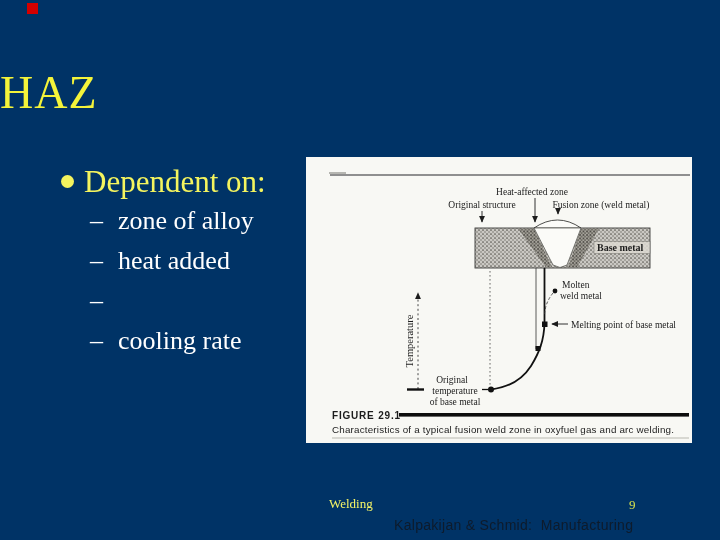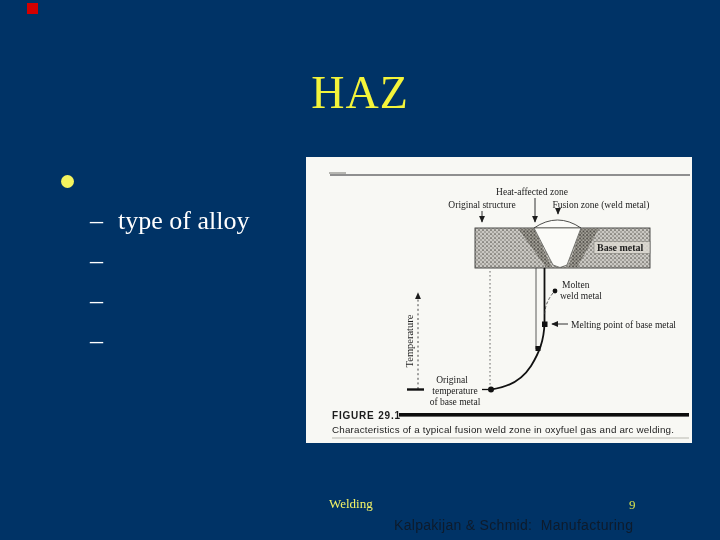--- a/index.html
+++ b/index.html
@@ -1,21 +1,21 @@
 <!DOCTYPE html>
 <html><head>
 <meta charset="utf-8">
 <style>
   html,body{margin:0;padding:0;}
   body{width:720px;height:540px;overflow:hidden;background:#003366;
        font-family:"Liberation Serif",serif;position:relative;}
   .abs{position:absolute;}
   .slide{position:absolute;left:0;top:0;width:720px;height:540px;background:#003366;}
   .red-marker{left:27px;top:3px;width:11px;height:11px;background:#d40000;}
-  .title{left:0;top:66px;width:720px;text-align:center;color:#f4f43a;
+  .title{left:0;top:66px;width:720px;color:#f4f43a;
          font-size:46px;letter-spacing:1px;font-family:"Liberation Serif",serif;}
   .bullet-dot{left:61px;top:175px;width:13px;height:13px;border-radius:50%;background:#f4f45e;}
   .bullet-text{left:84px;top:164px;color:#f4f45e;font-size:31px;}
   .sub{color:#ffffff;font-size:26px;display:flex;}
   .sub .dash{width:28px;color:#ffffff;}
   .figure{left:306px;top:157px;width:386px;height:286px;background:#f8f8f4;}
   svg text{font-family:"Liberation Serif",serif;fill:#1c1c1c;}
   .fig-sans{font-family:"Liberation Sans",sans-serif;}
   .footer-welding{left:329px;top:496px;color:#f5f566;font-size:13px;font-family:Liberation Serif, serif;}
   .footer-credit{left:394px;top:473px;color:#0d1b2c;font-size:14px;line-height:21px;
@@ -25,33 +25,36 @@
 </head>
 <body>
 
 <div class="slide">
 
   <div class="abs red-marker"></div>
 
   <div class="abs title">HAZ</div>
 
   <div class="abs bullet-dot"></div>
+  <div class="abs bullet-text">Dependent on:</div>
 
   <div class="abs sub" style="left:90px;top:206px;">
     <span class="dash">–</span>
-    <span>type of alloy</span>
+    <span>zone of alloy</span>
   </div>
   <div class="abs sub" style="left:90px;top:246px;">
     <span class="dash">–</span>
+    <span>heat added</span>
   </div>
   <div class="abs sub" style="left:90px;top:286px;">
     <span class="dash">–</span>
   </div>
   <div class="abs sub" style="left:90px;top:326px;">
     <span class="dash">–</span>
+    <span>cooling rate</span>
   </div>
 
   <div class="abs figure">
     <svg width="386" height="286" viewBox="0 0 386 286">
       <defs>
         <marker id="arw" markerWidth="9" markerHeight="8" refX="6.2" refY="3" orient="auto" markerUnits="userSpaceOnUse">
           <path d="M0,0 L7,3 L0,6 Z" fill="#1c1c1c"></path>
         </marker>
         <pattern id="stip1" width="4" height="4" patternUnits="userSpaceOnUse">
           <rect width="4" height="4" fill="#cac8c3"></rect>

